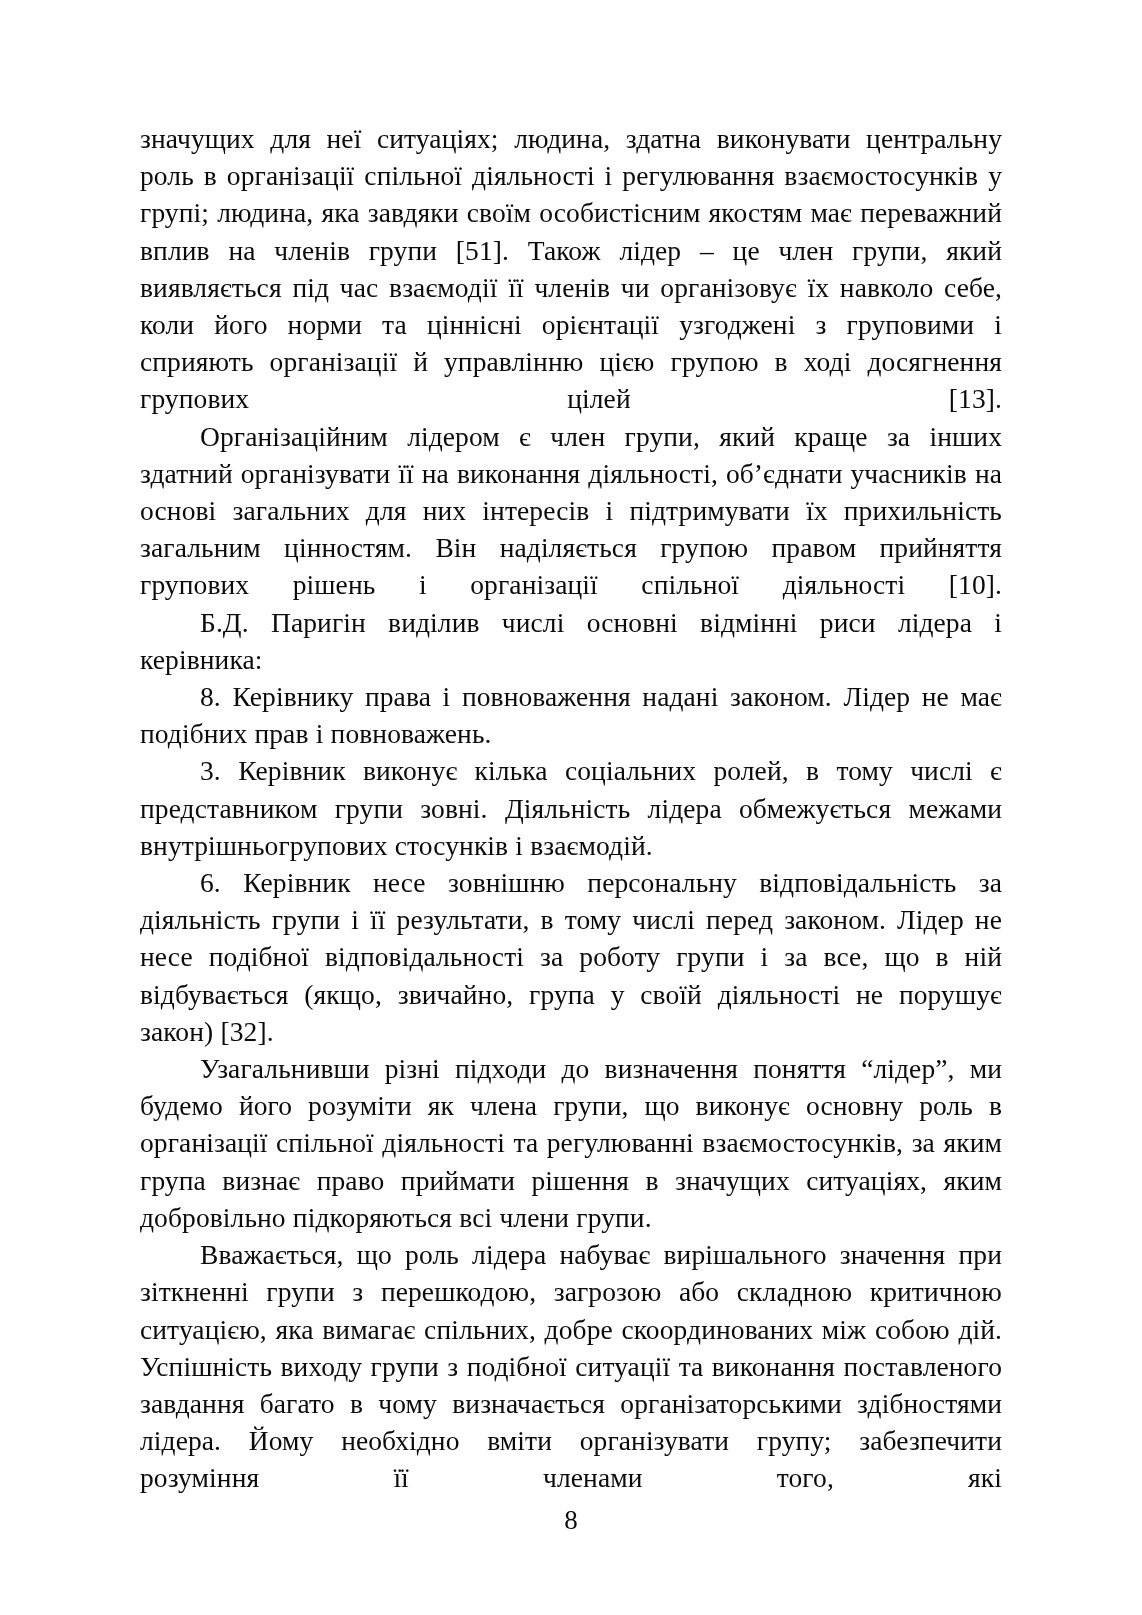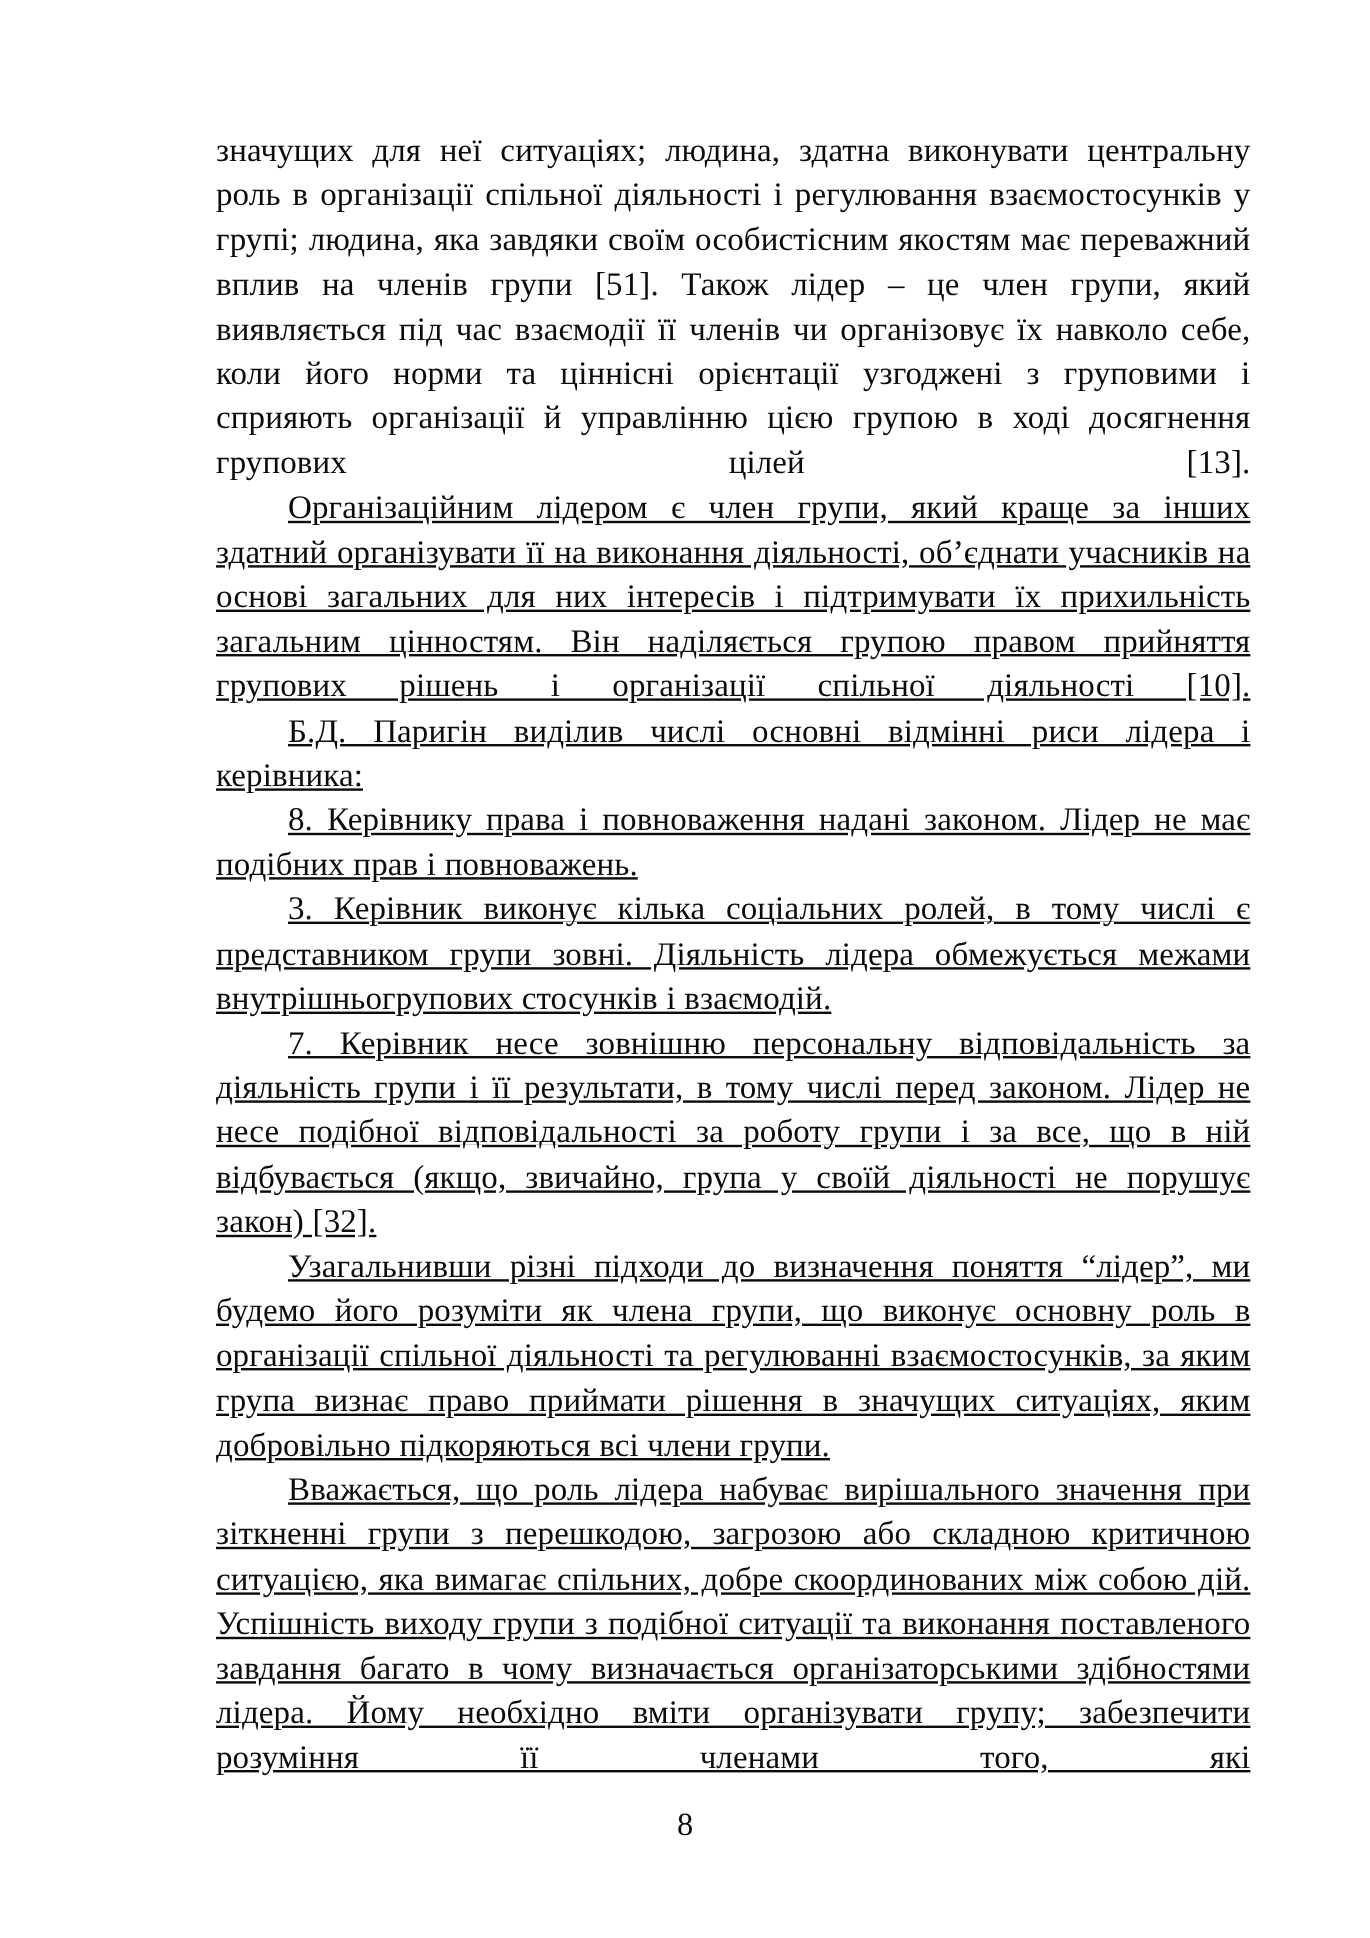--- a/index.html
+++ b/index.html
@@ -22,41 +22,39 @@
     left: 0;
     top: 0;
     width: 1142px;
     height: 1615px;
     background: #ffffff;
   }
 
   .text-block {
     position: absolute;
     left: 140px;
-    top: 106px;
+    top: 120px;
     width: 862px;
     text-align: justify;
     text-justify: inter-word;
     font-size: 27.5px;
     line-height: 37.2px;
     letter-spacing: 0.1px;
     word-spacing: 0.2px;
-    margin-left: 40px;
   }
 
   .para {
     margin: 0;
     text-indent: 0;
     text-align: justify;
     text-align-last: left;
   }
 
   .para.indent {
     text-indent: 60px;
-    text-decoration: underline;
   }
 
   
   .para.last-justify {
     text-align-last: justify;
   }
 
   .page-number {
     position: absolute;
     left: 0;
@@ -79,21 +77,21 @@
 
     <p class="para indent last-justify">Організаційним лідером є член групи, який краще за інших здатний організувати її на виконання діяльності, об’єднати учасників на основі загальних для них інтересів і підтримувати їх прихильність загальним цінностям. Він наділяється групою правом прийняття групових рішень і організації спільної діяльності [10].</p>
 
     <p class="para indent">Б.Д. Паригін виділив числі основні відмінні риси лідера і керівника:</p>
 
 
     <p class="para indent">8. Керівнику права і повноваження надані законом. Лідер не має подібних прав і повноважень.</p>
 
     <p class="para indent">3. Керівник виконує кілька соціальних ролей, в тому числі є представником групи зовні. Діяльність лідера обмежується межами внутрішньогрупових стосунків і взаємодій.</p>
 
-    <p class="para indent">7. Керівник несе зовнішню персональну відповідальність за діяльність групи і її результати, в тому числі перед законом. Лідер не несе подібної відповідальності за роботу групи і за все, що в ній відбувається (якщо, звичайно, група у своїй діяльності не порушує закон) [32].</p>
+    <p class="para indent">6. Керівник несе зовнішню персональну відповідальність за діяльність групи і її результати, в тому числі перед законом. Лідер не несе подібної відповідальності за роботу групи і за все, що в ній відбувається (якщо, звичайно, група у своїй діяльності не порушує закон) [32].</p>
 
     <p class="para indent">Узагальнивши різні підходи  до визначення поняття “лідер”, ми будемо його розуміти як члена групи, що виконує основну роль в організації спільної діяльності та регулюванні взаємостосунків, за яким група визнає право приймати рішення в значущих ситуаціях, яким добровільно підкоряються всі члени групи.</p>
 
     <p class="para indent last-justify">Вважається, що роль лідера набуває вирішального значення при зіткненні групи з перешкодою, загрозою або складною критичною ситуацією, яка вимагає спільних, добре скоординованих між собою дій. Успішність виходу групи з подібної ситуації та виконання поставленого завдання багато в чому визначається організаторськими здібностями лідера. Йому необхідно вміти організувати групу; забезпечити розуміння її членами того, які</p>
 
   </div>
 
   <div class="page-number">8</div>
 
 </div>

